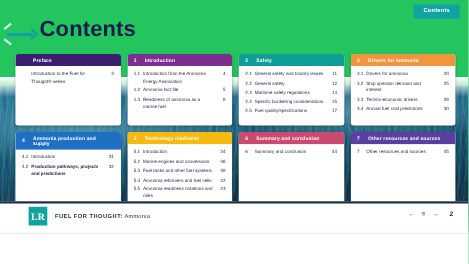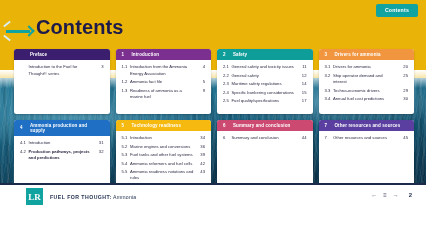--- a/index.html
+++ b/index.html
@@ -1,21 +1,21 @@
 <!DOCTYPE html>
 <html><head>
 <meta charset="utf-8">
 <style>
   html,body{margin:0;padding:0;}
   body{
     width:426px;height:240px;overflow:hidden;
     font-family:"Liberation Sans",sans-serif;
     background:#ffffff;
   }
-  .slide{position:relative;width:426px;height:212px;overflow:hidden;background:#eab308;}
+  .slide{position:relative;width:426px;height:212px;overflow:hidden;background:#22c55e;}
 
   
   .bg-photo{
     position:absolute;left:0;top:78px;width:426px;height:133px;
     background:
       radial-gradient(ellipse 60% 40% at 18% 30%, rgba(120,190,215,.45), rgba(0,0,0,0) 60%),
       radial-gradient(ellipse 50% 30% at 78% 18%, rgba(150,205,225,.40), rgba(0,0,0,0) 62%),
       radial-gradient(ellipse 70% 50% at 50% 95%, rgba(8,40,60,.75), rgba(0,0,0,0) 70%),
       repeating-linear-gradient(93deg, rgba(255,255,255,.07) 0 2px, rgba(0,0,0,0) 2px 6px),
       repeating-linear-gradient(87deg, rgba(0,0,0,.10) 0 3px, rgba(0,0,0,0) 3px 9px),

